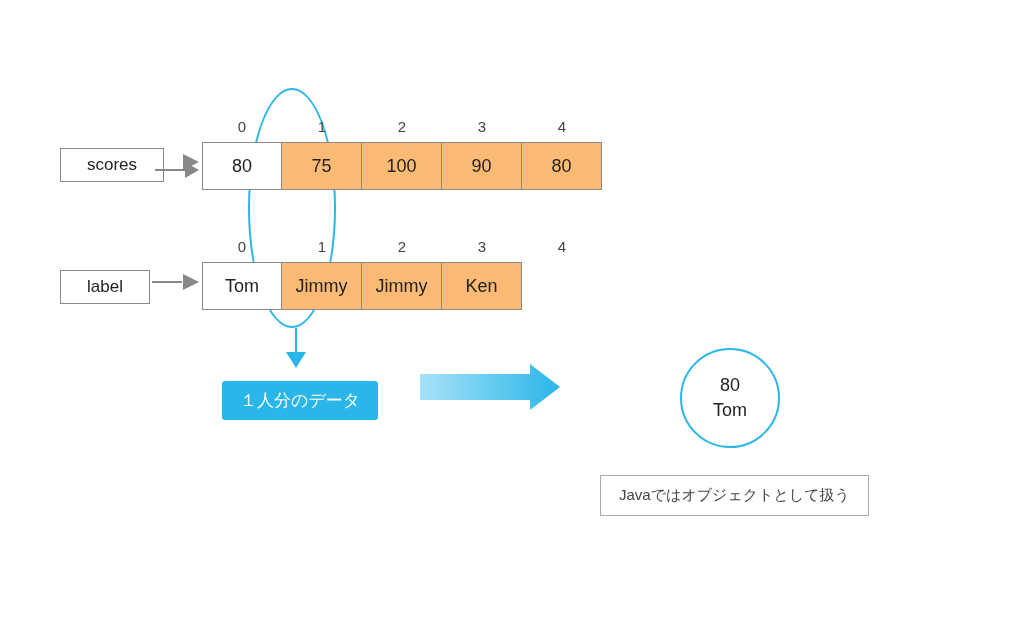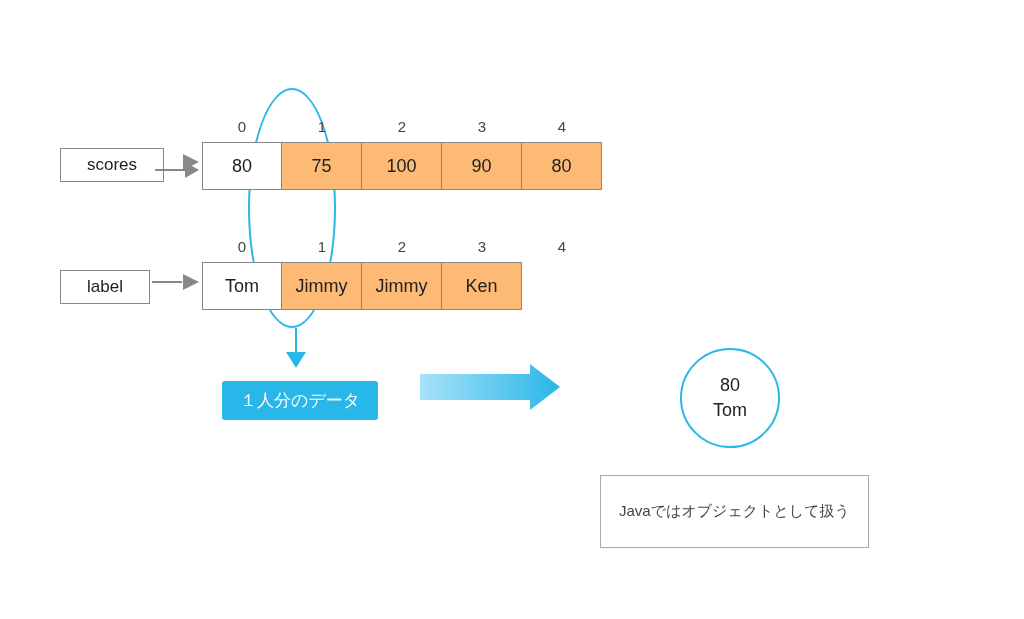--- a/index.html
+++ b/index.html
@@ -138,21 +138,21 @@
     .circle-result span {
       font-size: 18px;
       color: #222;
       line-height: 1.4;
     }
 
     
     .java-box {
       position: absolute;
       border: 1.5px solid #aaa;
-      padding: 26px 18px;
+      padding: 10px 18px;
       font-size: 15px;
       color: #444;
       background: #fff;
     }
 
     
     .cell-highlight {
       background: #fff;
     }
   </style>

